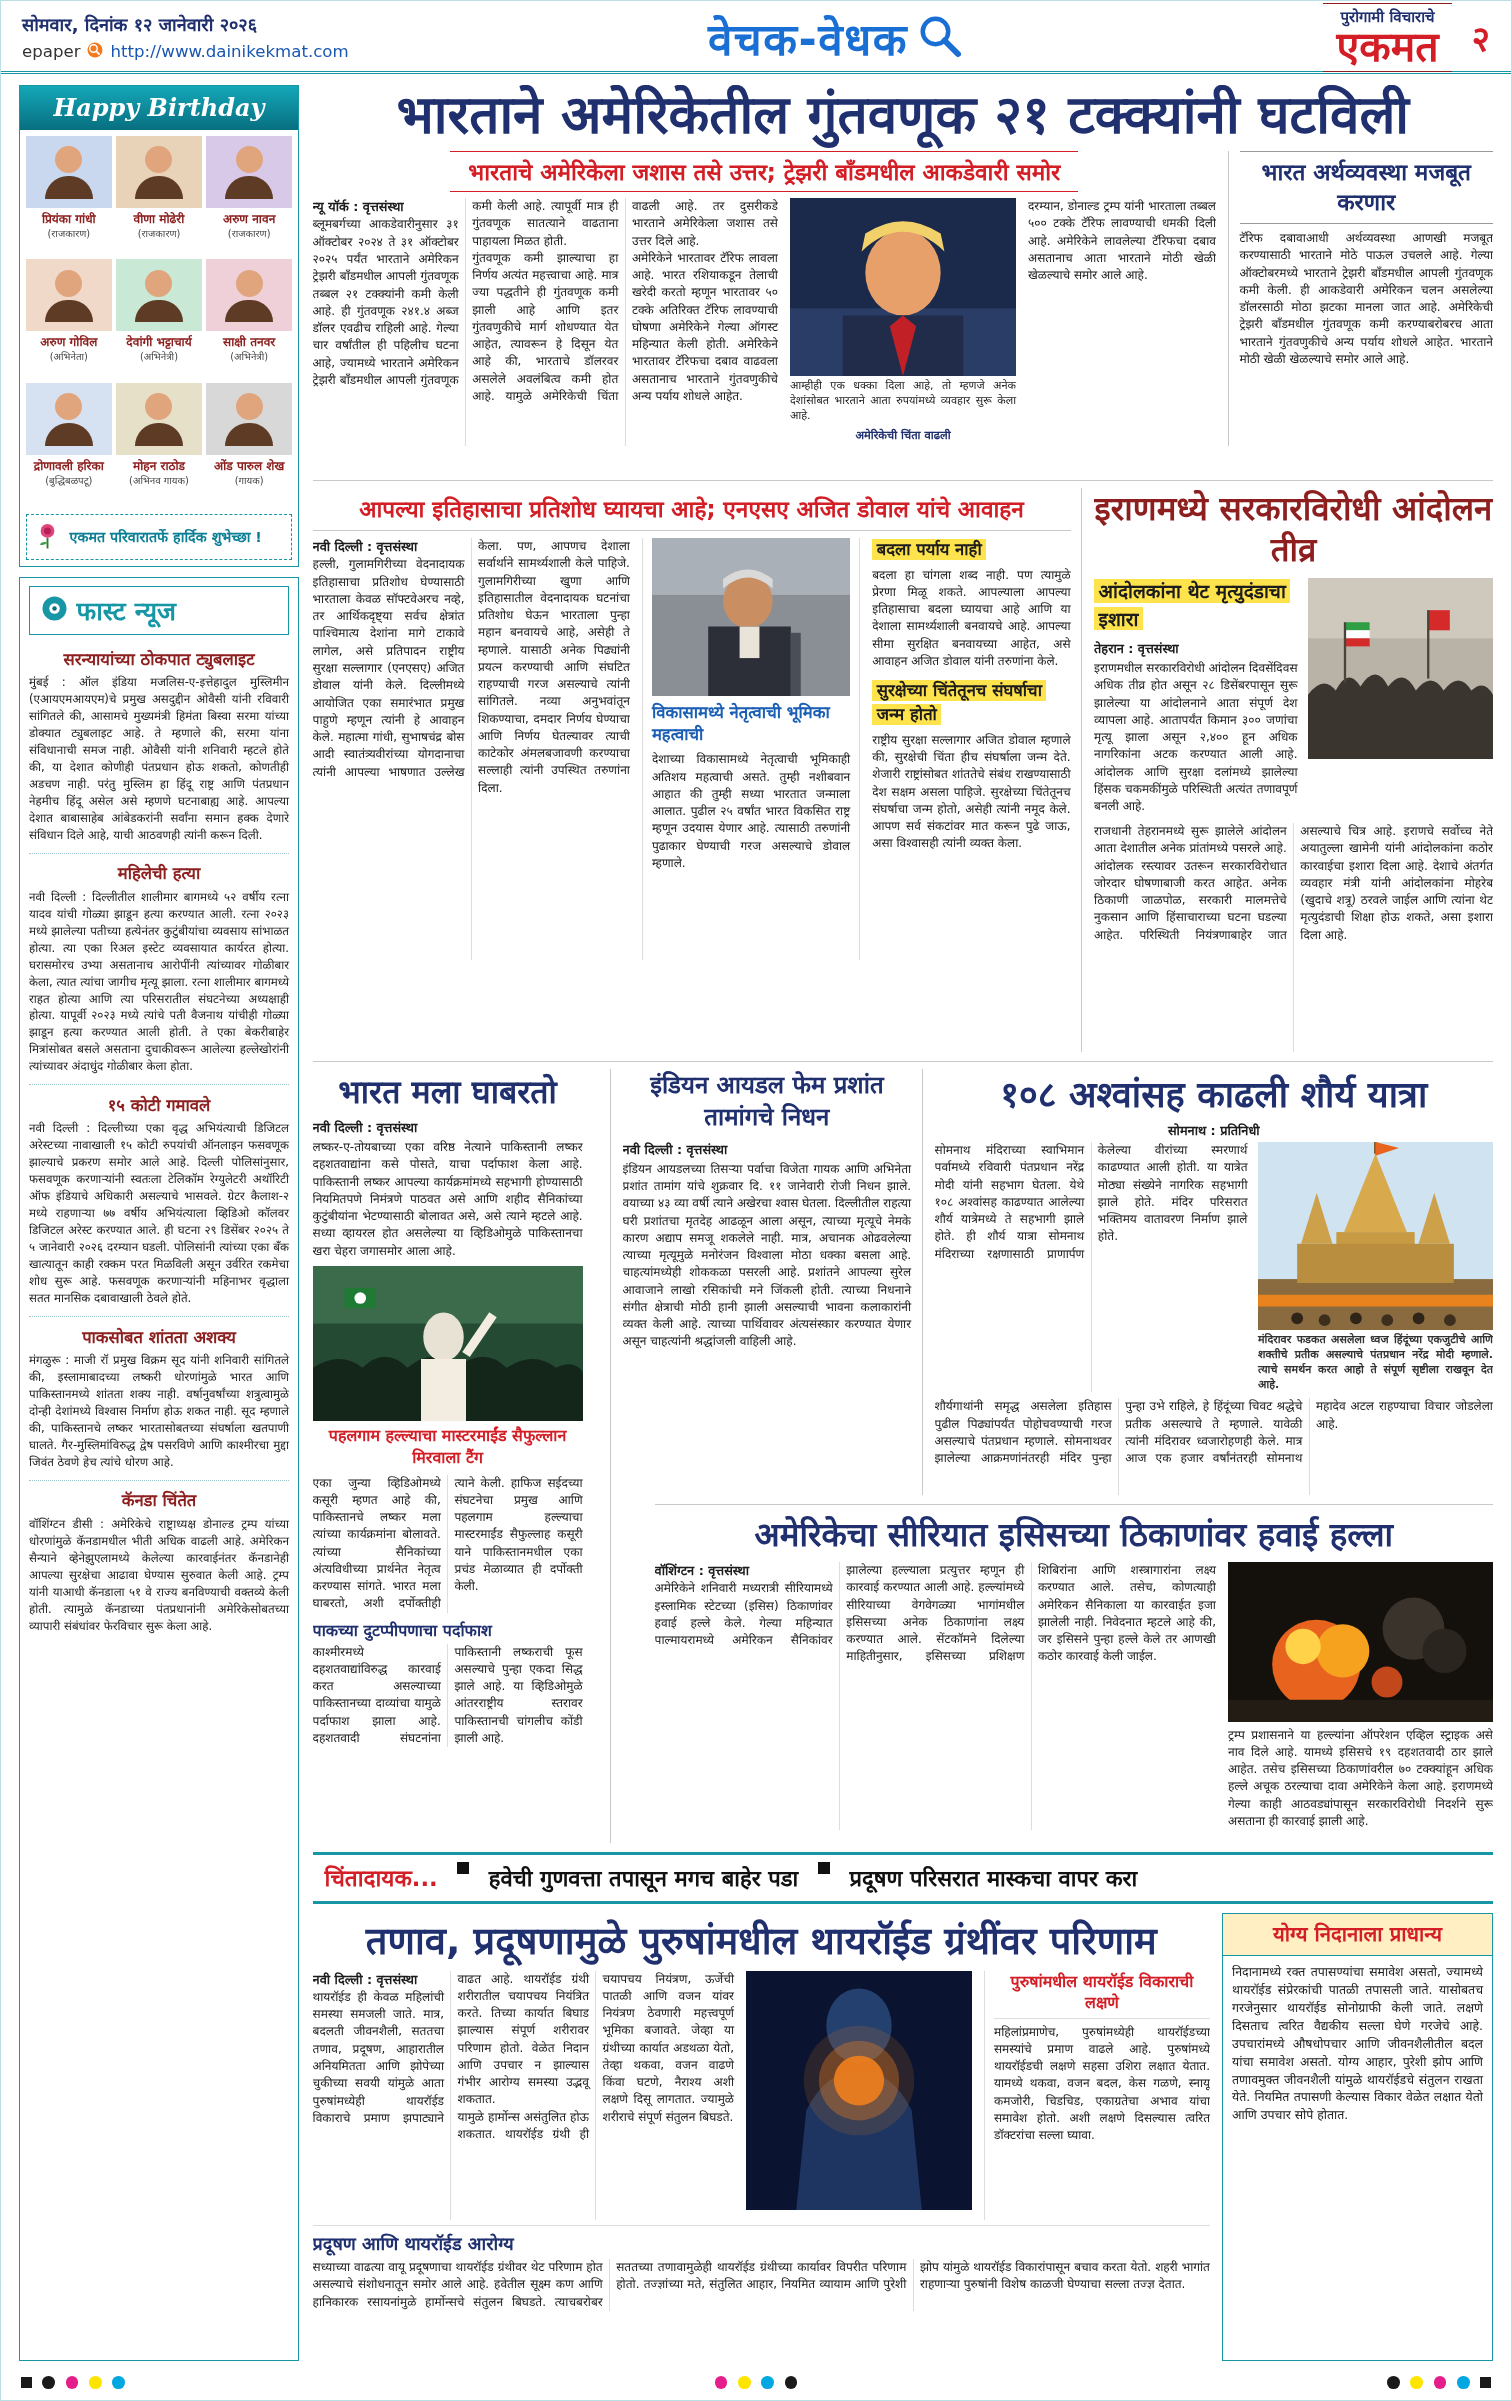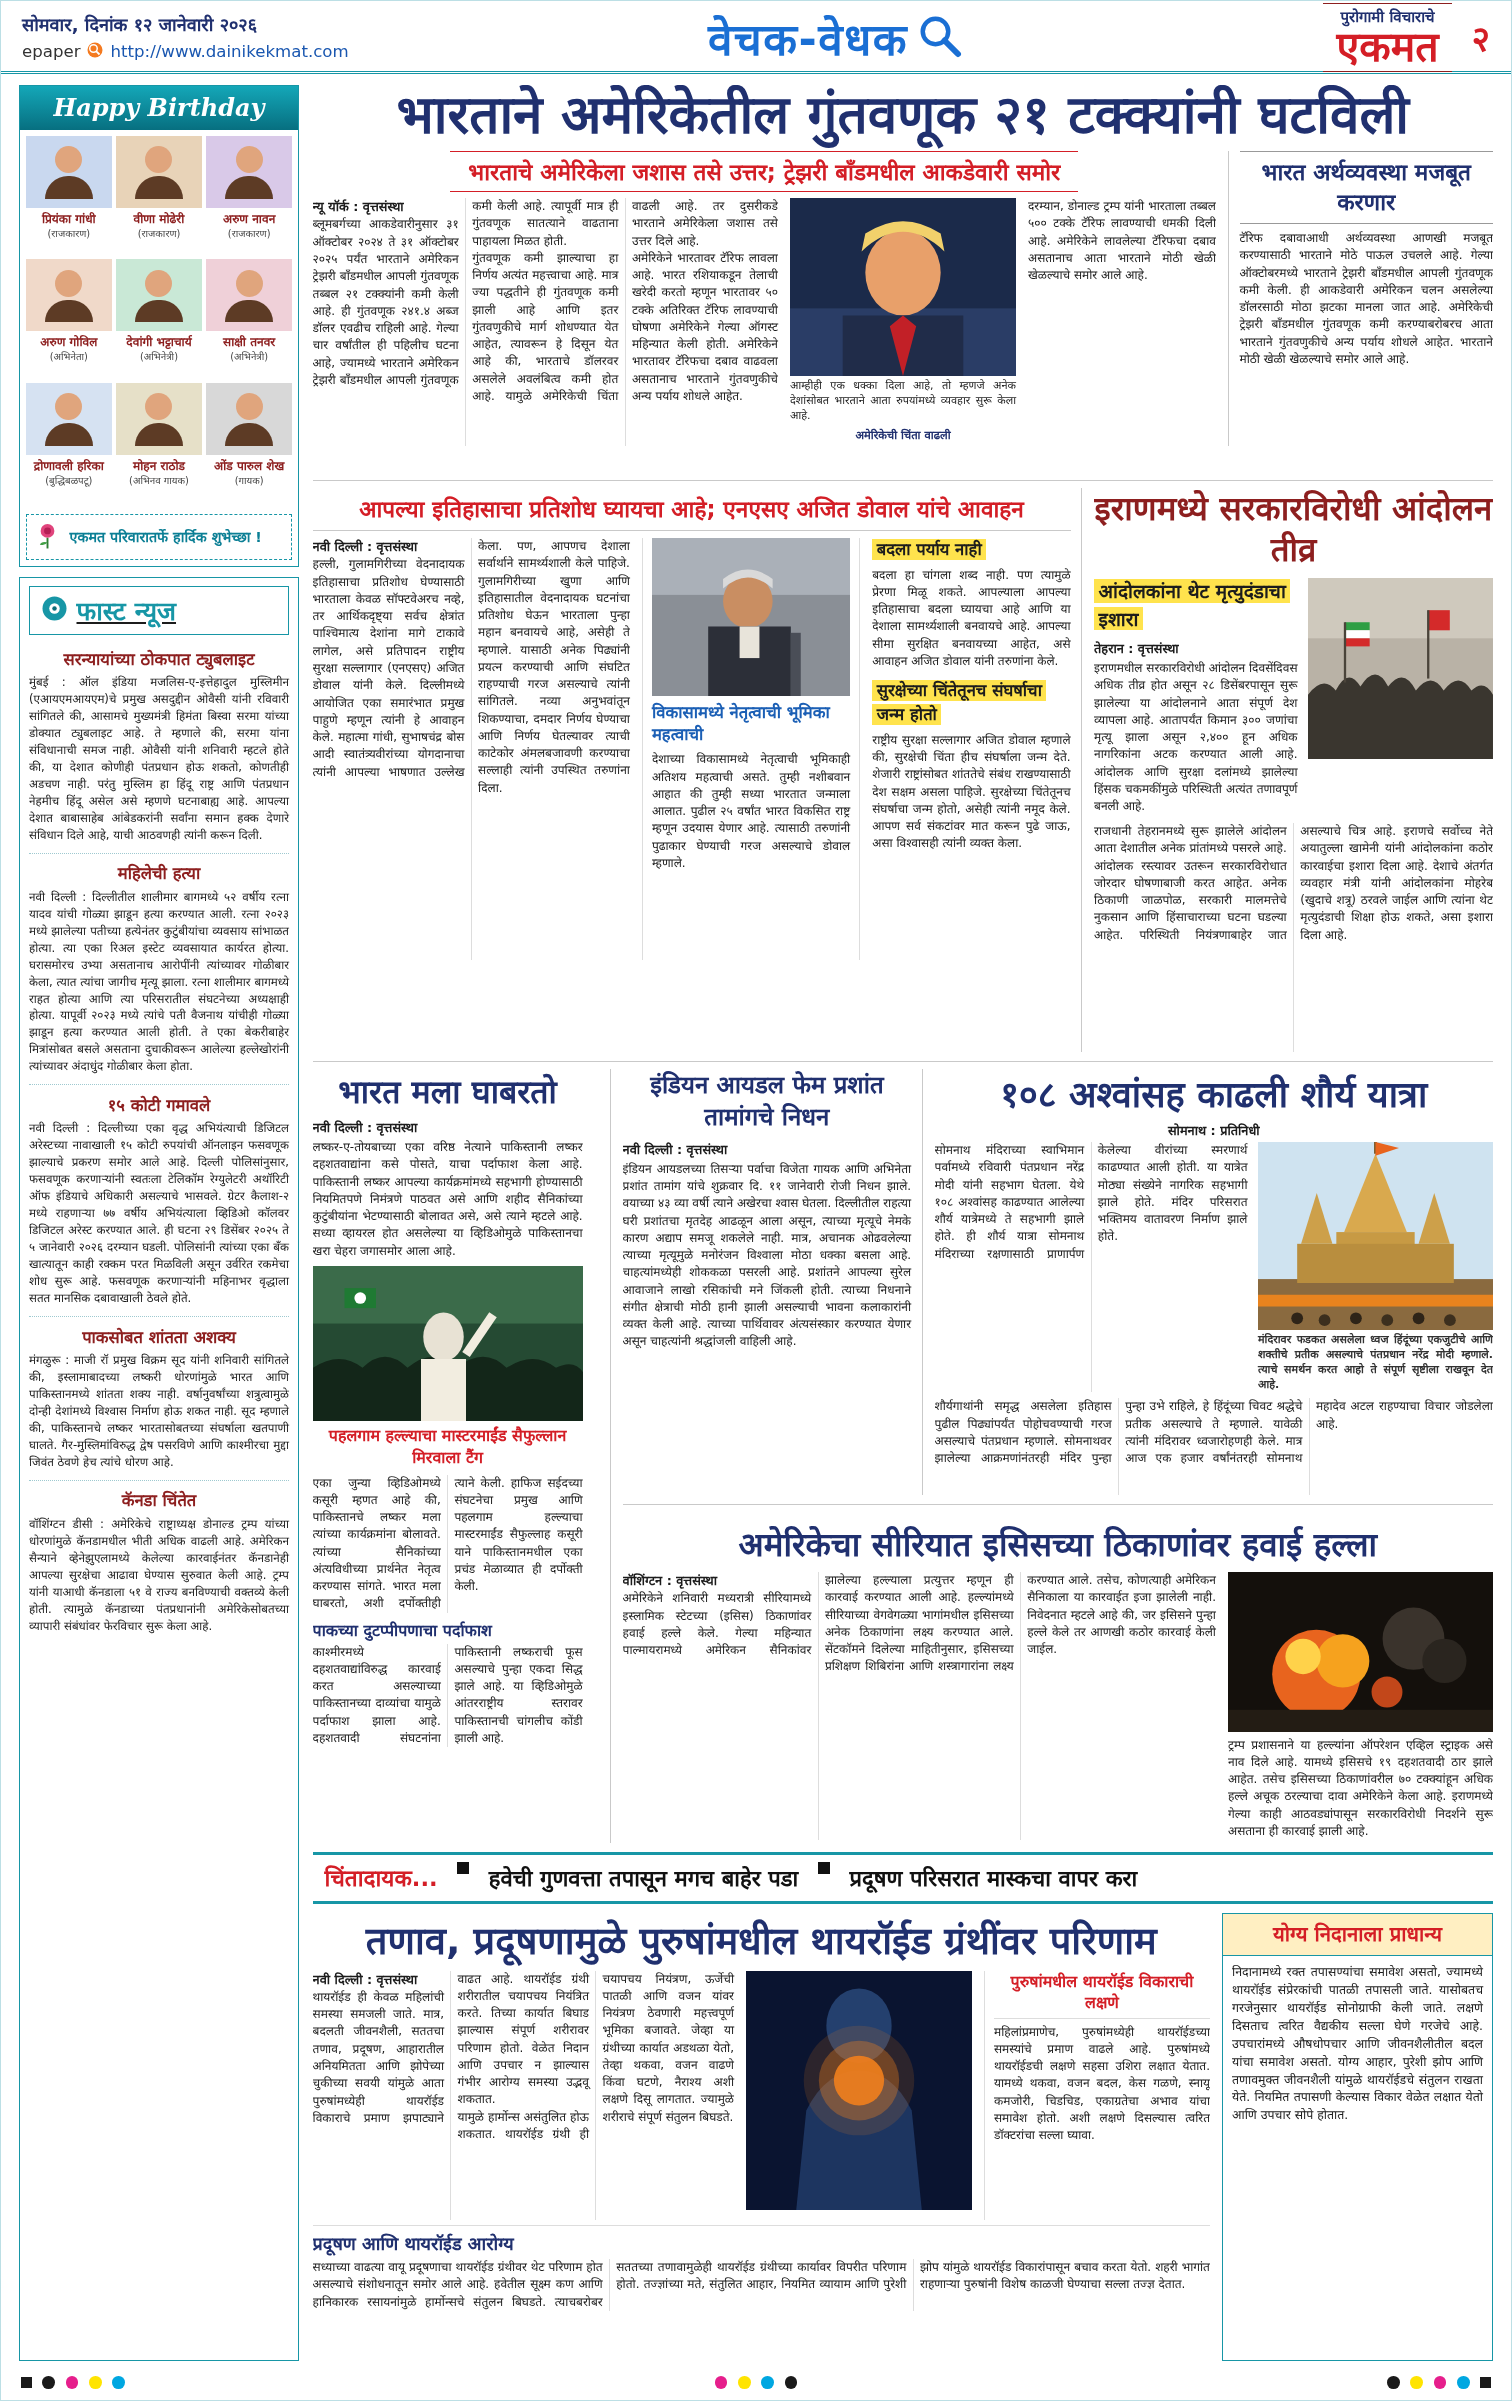--- a/index.html
+++ b/index.html
@@ -48,21 +48,21 @@
   .bday-cell:nth-child(5) .bd-photo{background:#c9e8d6;} .bday-cell:nth-child(6) .bd-photo{background:#efd0d8;}
   .bday-cell:nth-child(7) .bd-photo{background:#d6e2f2;} .bday-cell:nth-child(8) .bd-photo{background:#e6e0c8;}
   .bday-cell:nth-child(9) .bd-photo{background:#d8d8d8;}
   .bd-name{ font-size:12px; font-weight:bold; color:var(--maroon); margin-top:2.3px;}
   .bd-role{ font-size:9.8px; color:#444;}
   .bday-wish{ margin:6px; border:1.5px dashed var(--teal); display:flex; align-items:center; gap:7.5px; padding:6px;}
   .bday-wish span.txt{ color:#0b7f95; font-weight:bold; font-size:14.3px;}
 
   
   .fastnews{ border:1.5px solid var(--teal); flex:1; overflow:hidden; padding:7.5px 9px;}
-  .fn-head{ border:1.5px solid var(--teal); display:flex; align-items:center; gap:9px; padding:6px 10.5px; margin-bottom:4.5px;text-decoration:underline;}
+  .fn-head{ border:1.5px solid var(--teal); display:flex; align-items:center; gap:9px; padding:6px 10.5px; margin-bottom:4.5px;}
   .fn-head .label{ color:var(--teal); font-size:25.6px; font-weight:bold;}
   .fn-item{ padding:7.5px 0 9px; border-bottom:1.5px dotted #9ec9d0;}
   .fn-item:last-child{ border-bottom:none;}
   .fn-item h4{ text-align:center; color:var(--maroon); font-size:16.6px; margin-bottom:4.5px;}
   .fn-item p{ font-size:11.7px; line-height:1.45; text-align:justify;}
 
   
   .dateline{ font-weight:bold; font-size:12.8px; margin-bottom:3px;}
   .btxt{ font-size:12px; line-height:1.44; text-align:justify;}
   .cols2{ columns:2; column-gap:13.6px; column-rule:0.8px solid #ddd;}
@@ -125,21 +125,21 @@
   .idol h2{ color:var(--navy); font-size:24px; text-align:center; line-height:1.35; margin-bottom:6px;}
   .shaurya{ flex:1; overflow:hidden;}
   .shaurya h2{ color:var(--navy); font-size:36px; text-align:center; margin-bottom:3px;}
   .shaurya .dateline{ text-align:center;}
   .sh-flex{ display:flex; gap:10.5px; margin-top:3px;}
   .sh-cols{ flex:1;}
   .sh-fig{ flex:0 0 235px;}
   .sh-fig .photo{ height:188px;}
   .sh-fig .cap{ font-size:11px; line-height:1.35; text-align:justify; margin-top:3px; font-weight:bold; color:#333;}
   .sh-bottom{ margin-top:6px; height:113px; overflow:hidden;}
-  .syria{ flex:1; border-top:0.8px solid var(--rule); padding-top:16px; overflow:hidden;}
+  .syria{ flex:1; border-top:0.8px solid var(--rule); padding-top:6px; overflow:hidden;margin-left:32px;}
   .syria h2{ color:var(--navy); font-size:33px; text-align:center; margin-bottom:6px;}
   .sy-flex{ display:flex; gap:12px; overflow:hidden;}
   .sy-left{ flex:1.7;}
   .sy-right{ flex:0 0 265px;}
   .sy-right .photo{ height:160px;}
   .sy-right .btxt{ margin-top:4.5px;}
 
   
   .warnbar{ flex:0 0 auto; border-top:3px solid var(--teal); border-bottom:3px solid var(--teal);
             display:flex; align-items:flex-start; gap:19.6px; padding:7.5px 12px; overflow:hidden;}

